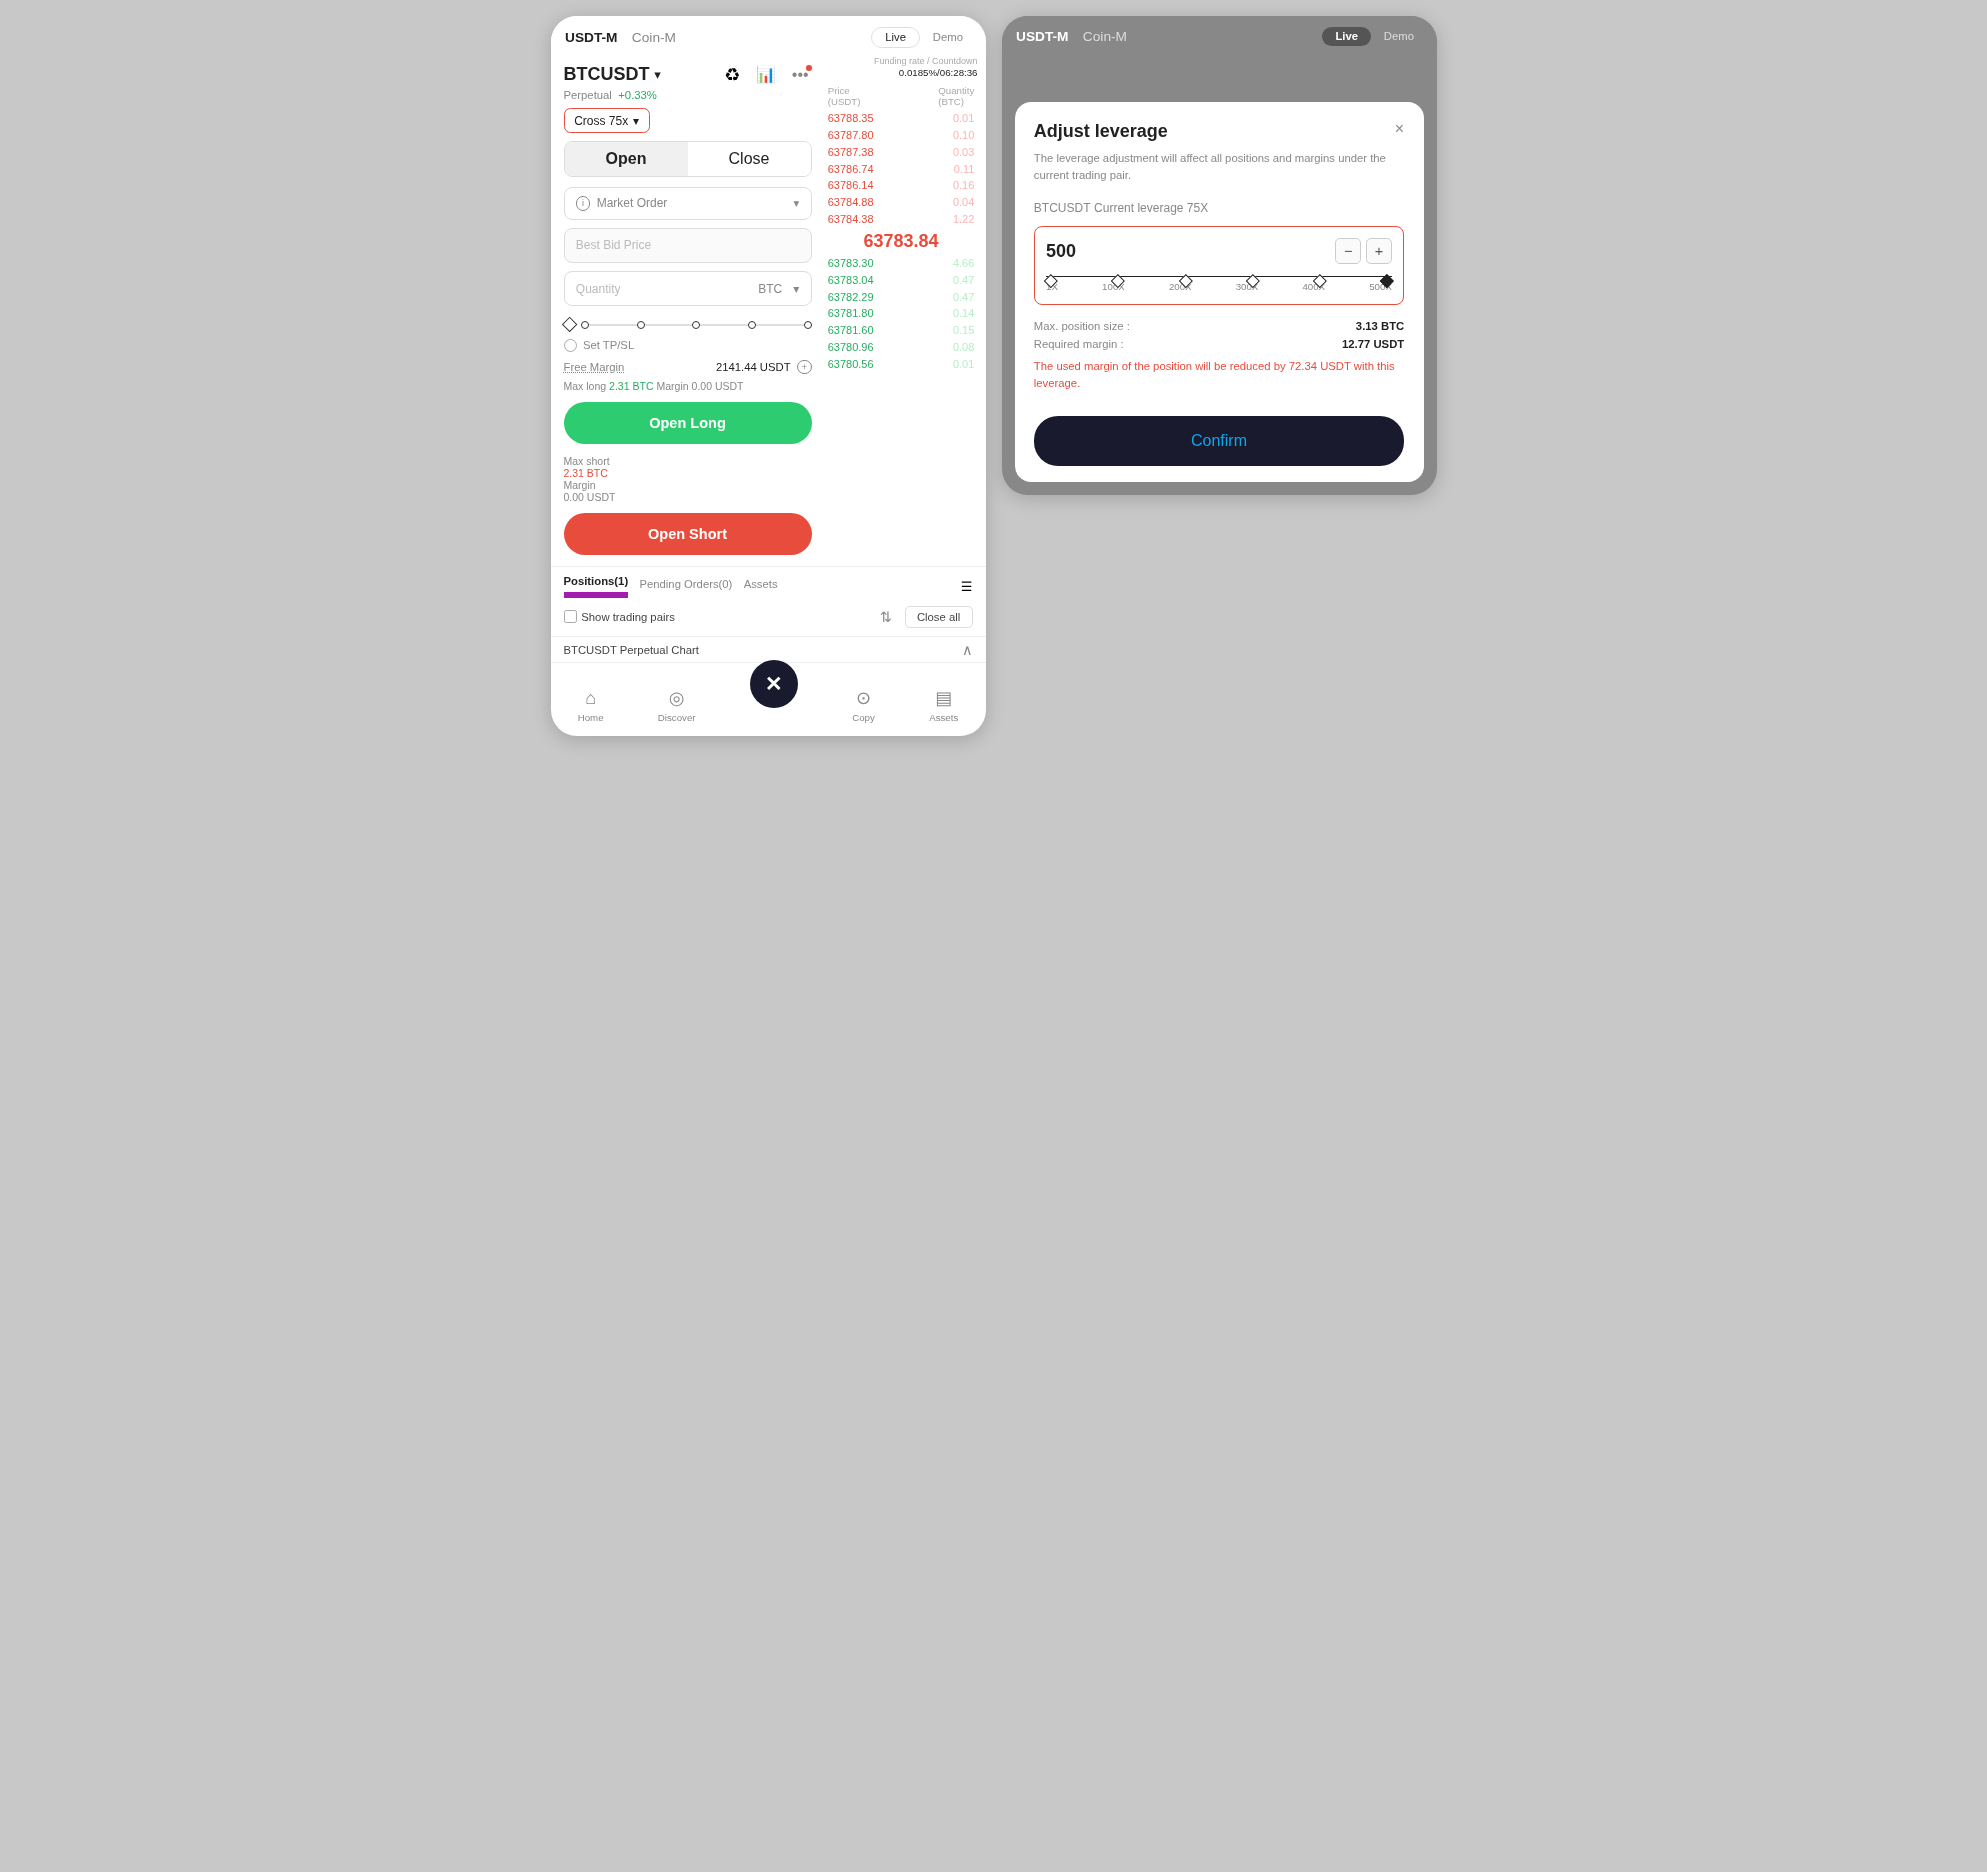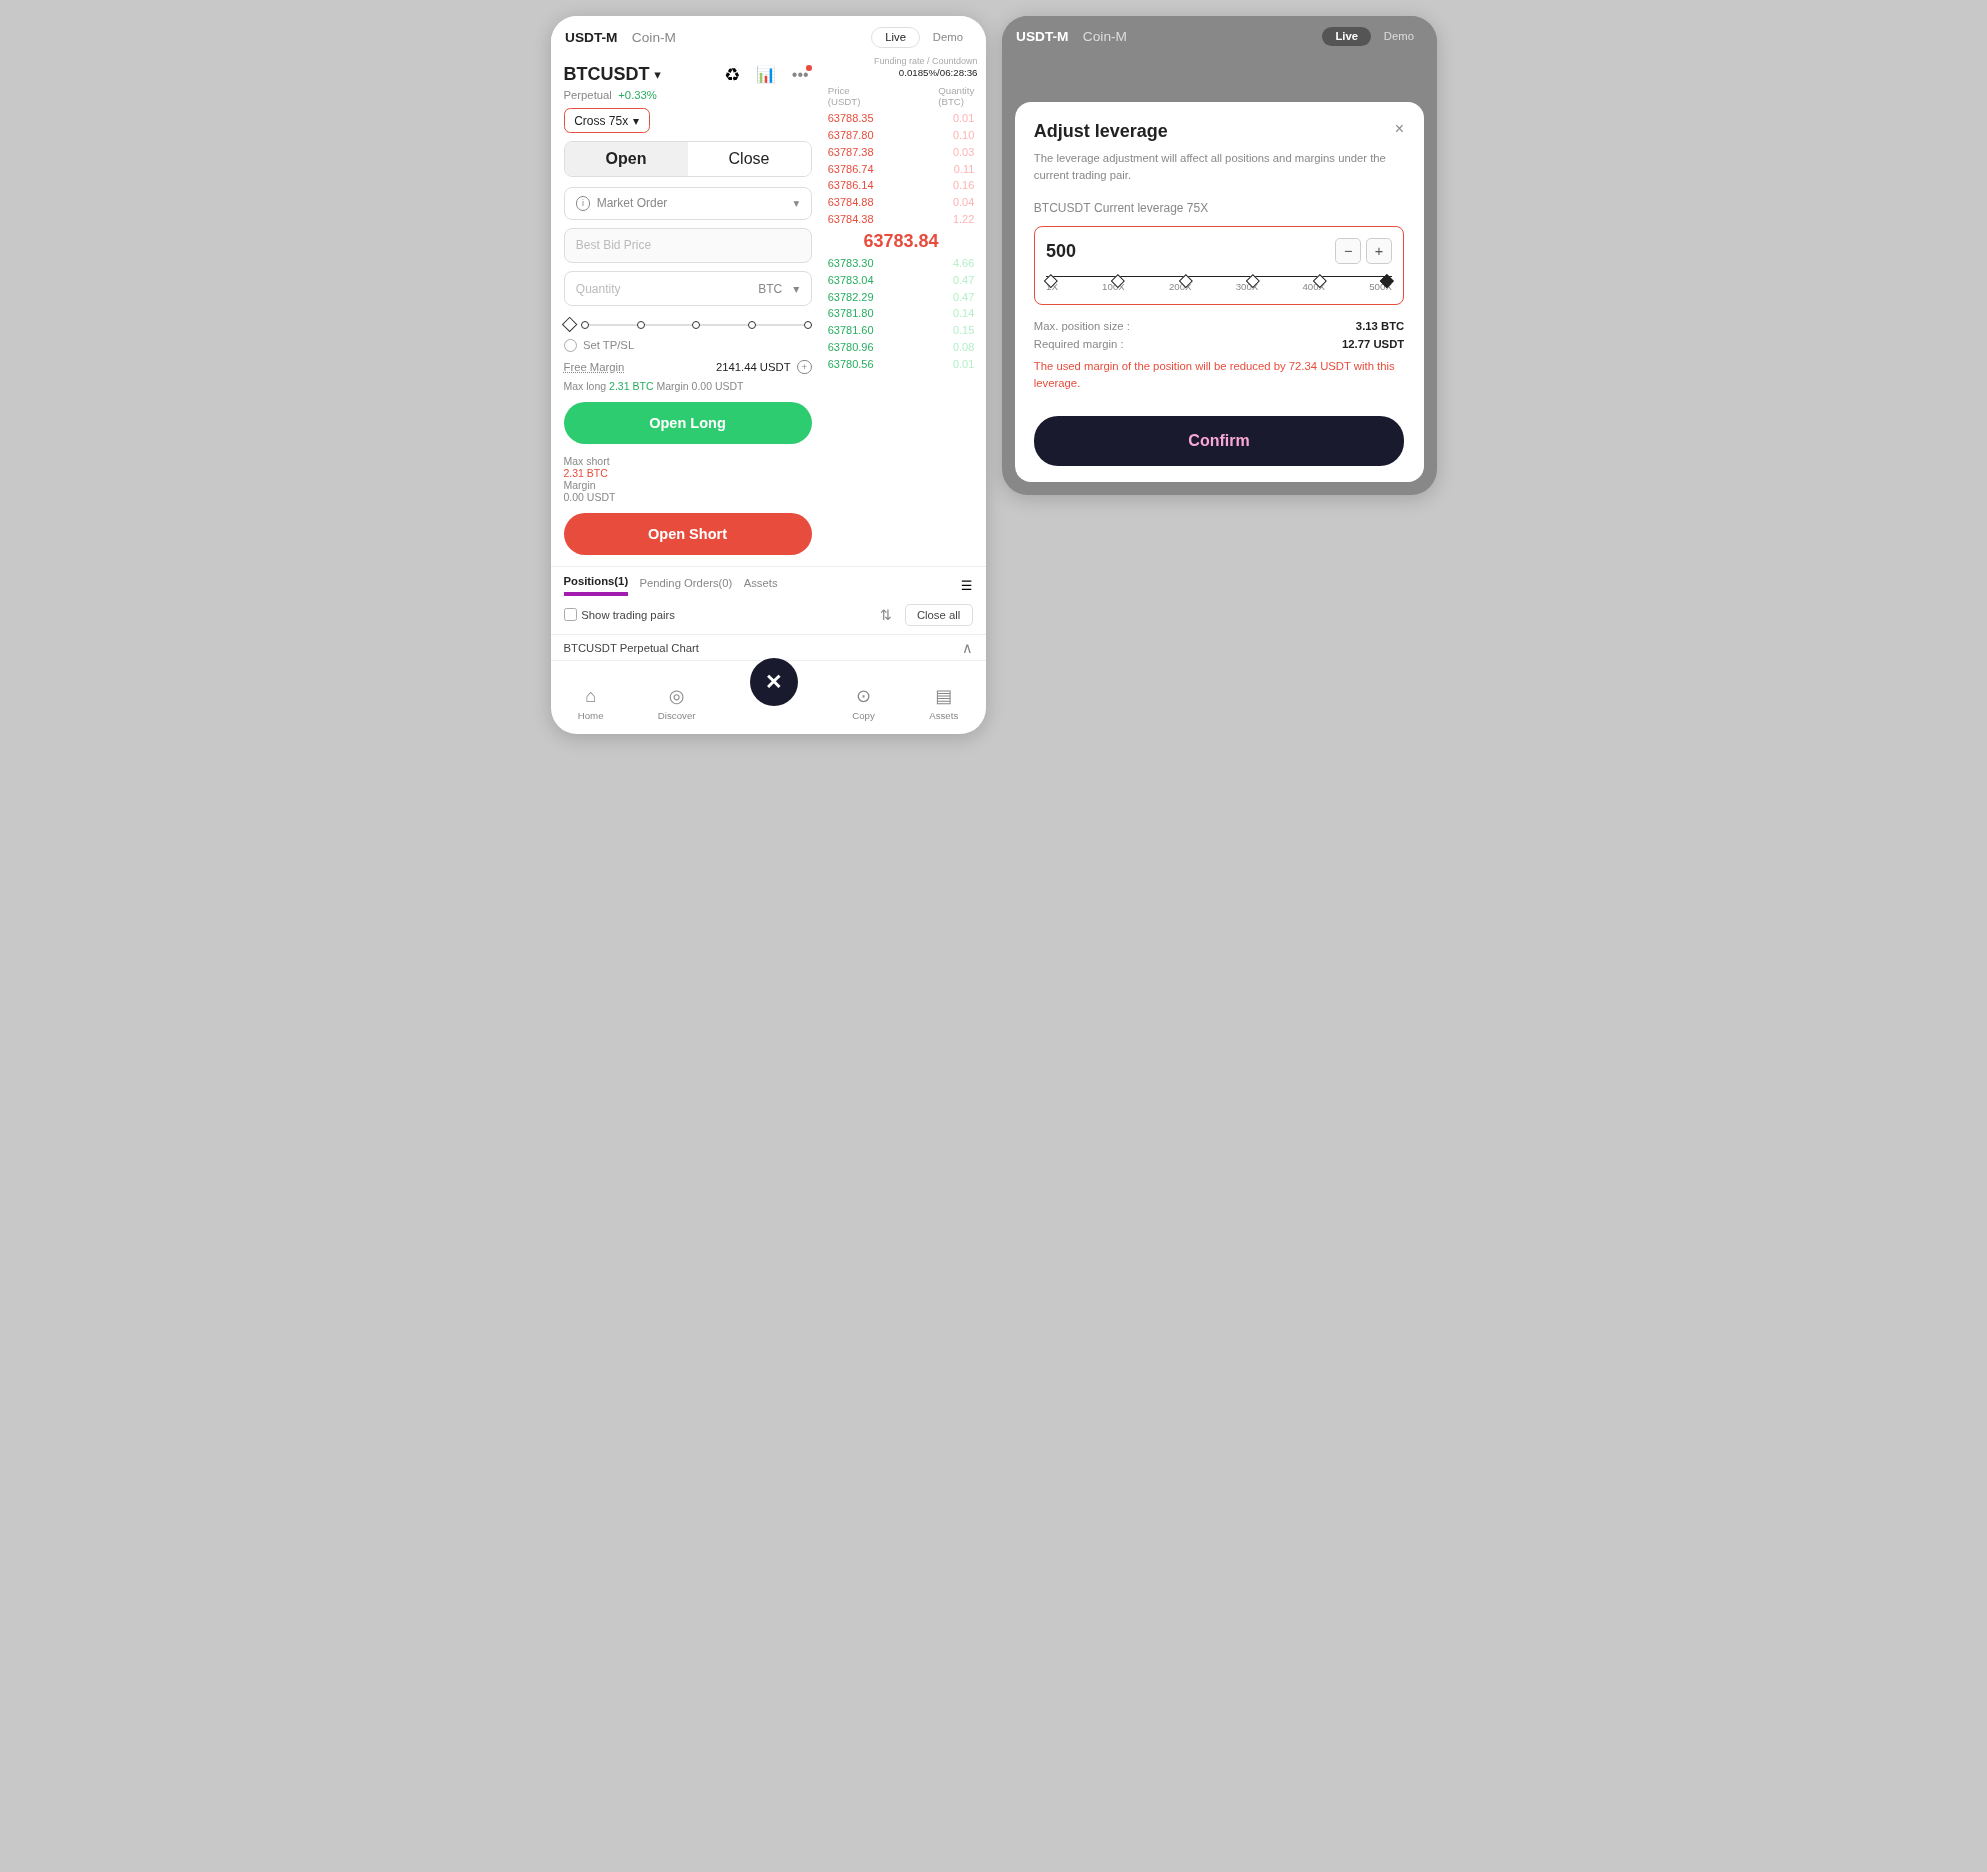--- a/index.html
+++ b/index.html
@@ -356,21 +356,21 @@
     }
     .pos-tab {
       font-size: 11.3px;
       color: #888;
       padding-bottom: 4.8px;
       cursor: pointer;
     }
     .pos-tab.active {
       color: #222;
       font-weight: 700;
-      border-bottom: 4px solid #a21caf;
+      border-bottom: 6px solid #a21caf;
     }
 
     .show-pairs-row {
       display: flex;
       align-items: center;
       justify-content: space-between;
       padding: 8px 13px;
     }
     .checkbox-sq {
       width: 13px; height: 13px;
@@ -555,26 +555,26 @@
     .dialog-warning {
       color: #e74c3c;
       font-size: 11.3px;
       line-height: 1.5;
       margin-top: 8px;
     }
 
     .confirm-btn {
       width: 100%;
       background: #1a1a2e;
-      color: #f9a8d4;
+      color: #0ea5e9;
       border: none;
       border-radius: 24px;
       padding: 16px 0;
       font-size: 16px;
-      font-weight: 700;
+      font-weight: 400;
       cursor: pointer;
       margin: 24px 0 0;
     }
   </style>
 </head>
 <body>
 
 <div class="screens-wrapper">
 
   <div class="phone-left">

